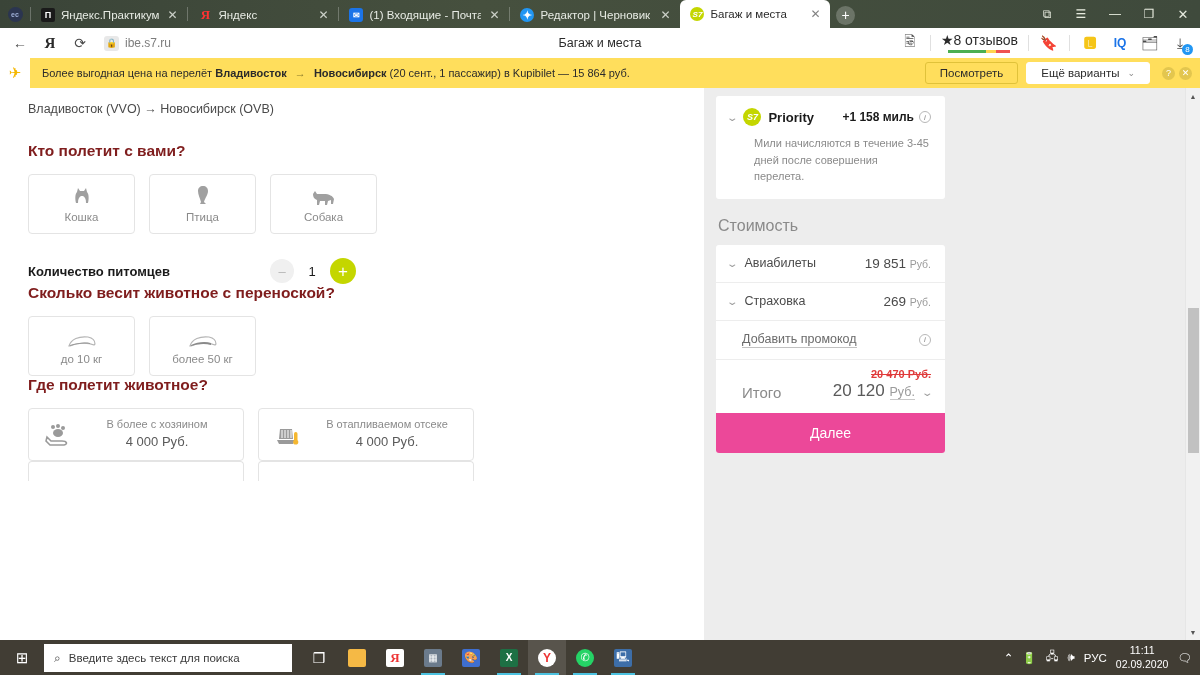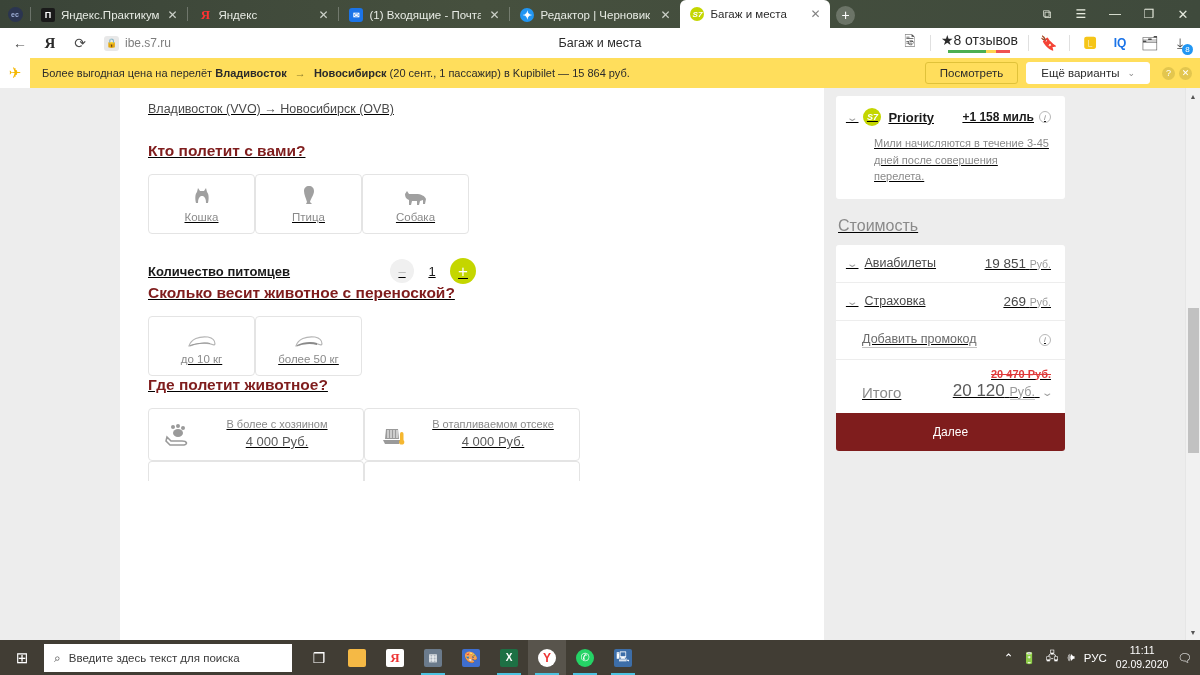--- a/index.html
+++ b/index.html
@@ -93,29 +93,29 @@
     border:1px solid #e0c23a; background:#ffde5c; font-size:11.5px; color:#2b2b2b;
     padding: 4px 14px; border-radius:3px;
   }
   .promo-btn.white { background:#fff; border-color:#fff; display:flex; align-items:center; gap:8px; }
   .promo-chev { color:#8a8a8a; font-size:9px; }
   .promo-close { display:flex; gap:4px; margin-left:4px; }
   .promo-round { width:13px;height:13px;border-radius:50%;background:#e3c64e;color:#fff;font-size:9px;display:flex;align-items:center;justify-content:center; }
 
   
   .viewport { flex:1; background:#ededed; display:flex; position:relative; overflow:hidden; }
-  .page-scroll { flex:1; display:flex; justify-content:center; padding-right:0;text-decoration:underline; }
+  .page-scroll { flex:1; display:flex; padding-right:0; }
   .page-inner { width:945px; display:flex; }
   .content {
     width: 713px; background:#fff; padding: 14px 0 0 28px;
   }
   .route { font-size:12.5px; color:#4a4a4a; margin-bottom: 26px; }
   .sec-title { font-size:15.5px; color:#7f1d1d; font-weight:bold; margin-bottom:14px; }
 
-  .card-row { display:flex; }
+  .card-row { display:flex; gap:14px; }
   .opt-card {
     width: 107px; height: 60px; border:1px solid #e4e4e4; border-radius:4px; background:#fff;
     display:flex; flex-direction:column; align-items:center; justify-content:center; gap:4px;
   }
   .opt-card .icon { height:22px; display:flex; align-items:flex-end; color:#9b9b9b; }
   .opt-card .lbl { font-size:11.5px; color:#8a8a8a; }
 
   .counter-row { display:flex; align-items:center; margin-top:24px; }
   .counter-label { font-size:13px; color:#1a1a1a; font-weight:bold; }
   .counter-ctrl { display:flex; align-items:center; gap:14px; margin-left:100px; }
@@ -170,21 +170,21 @@
   .promo-link { font-size:12.5px; color:#6a6a6a; border-bottom:1px solid #c2c2c2; padding-bottom:1px; }
   .promo-row .info-circ { margin-left:auto; }
   .total-row { display:flex; align-items:flex-end; padding: 8px 14px 12px 26px; position:relative; }
   .total-label { font-size:15px; color:#8a8a8a; }
   .total-right { margin-left:auto; text-align:right; }
   .old-price { font-size:11px; color:#e03a3a; text-decoration: line-through; display:block; margin-bottom:1px; font-weight:bold; }
   .new-price { font-size:17px; color:#5a5a5a; }
   .new-price .cur { font-size:12.5px; color:#9b9b9b; border-bottom:1px solid #c8c8c8; }
   .new-price .chev { margin-left:3px; }
   .next-btn {
-    width:100%; background:#7f1d1d; color:#fff; border:none; font-size:12px;
+    width:100%; background:#ec4899; color:#fff; border:none; font-size:14px;
     padding: 12px 0; border-radius:0 0 3px 3px; font-family:"Liberation Sans", sans-serif;
   }
 
   
   .scrollbar { width:15px; background:#f1f1f1; position:relative; border-left:1px solid #e6e6e6; }
   .sb-arrow { height:16px; display:flex; align-items:center; justify-content:center; color:#555; font-size:7px; }
   .sb-arrow.bottom { position:absolute; bottom:0; left:0; right:0; }
   .sb-thumb { position:absolute; left:2px; width:11px; background:#c1c1c1; border-radius:0; }
 
   

